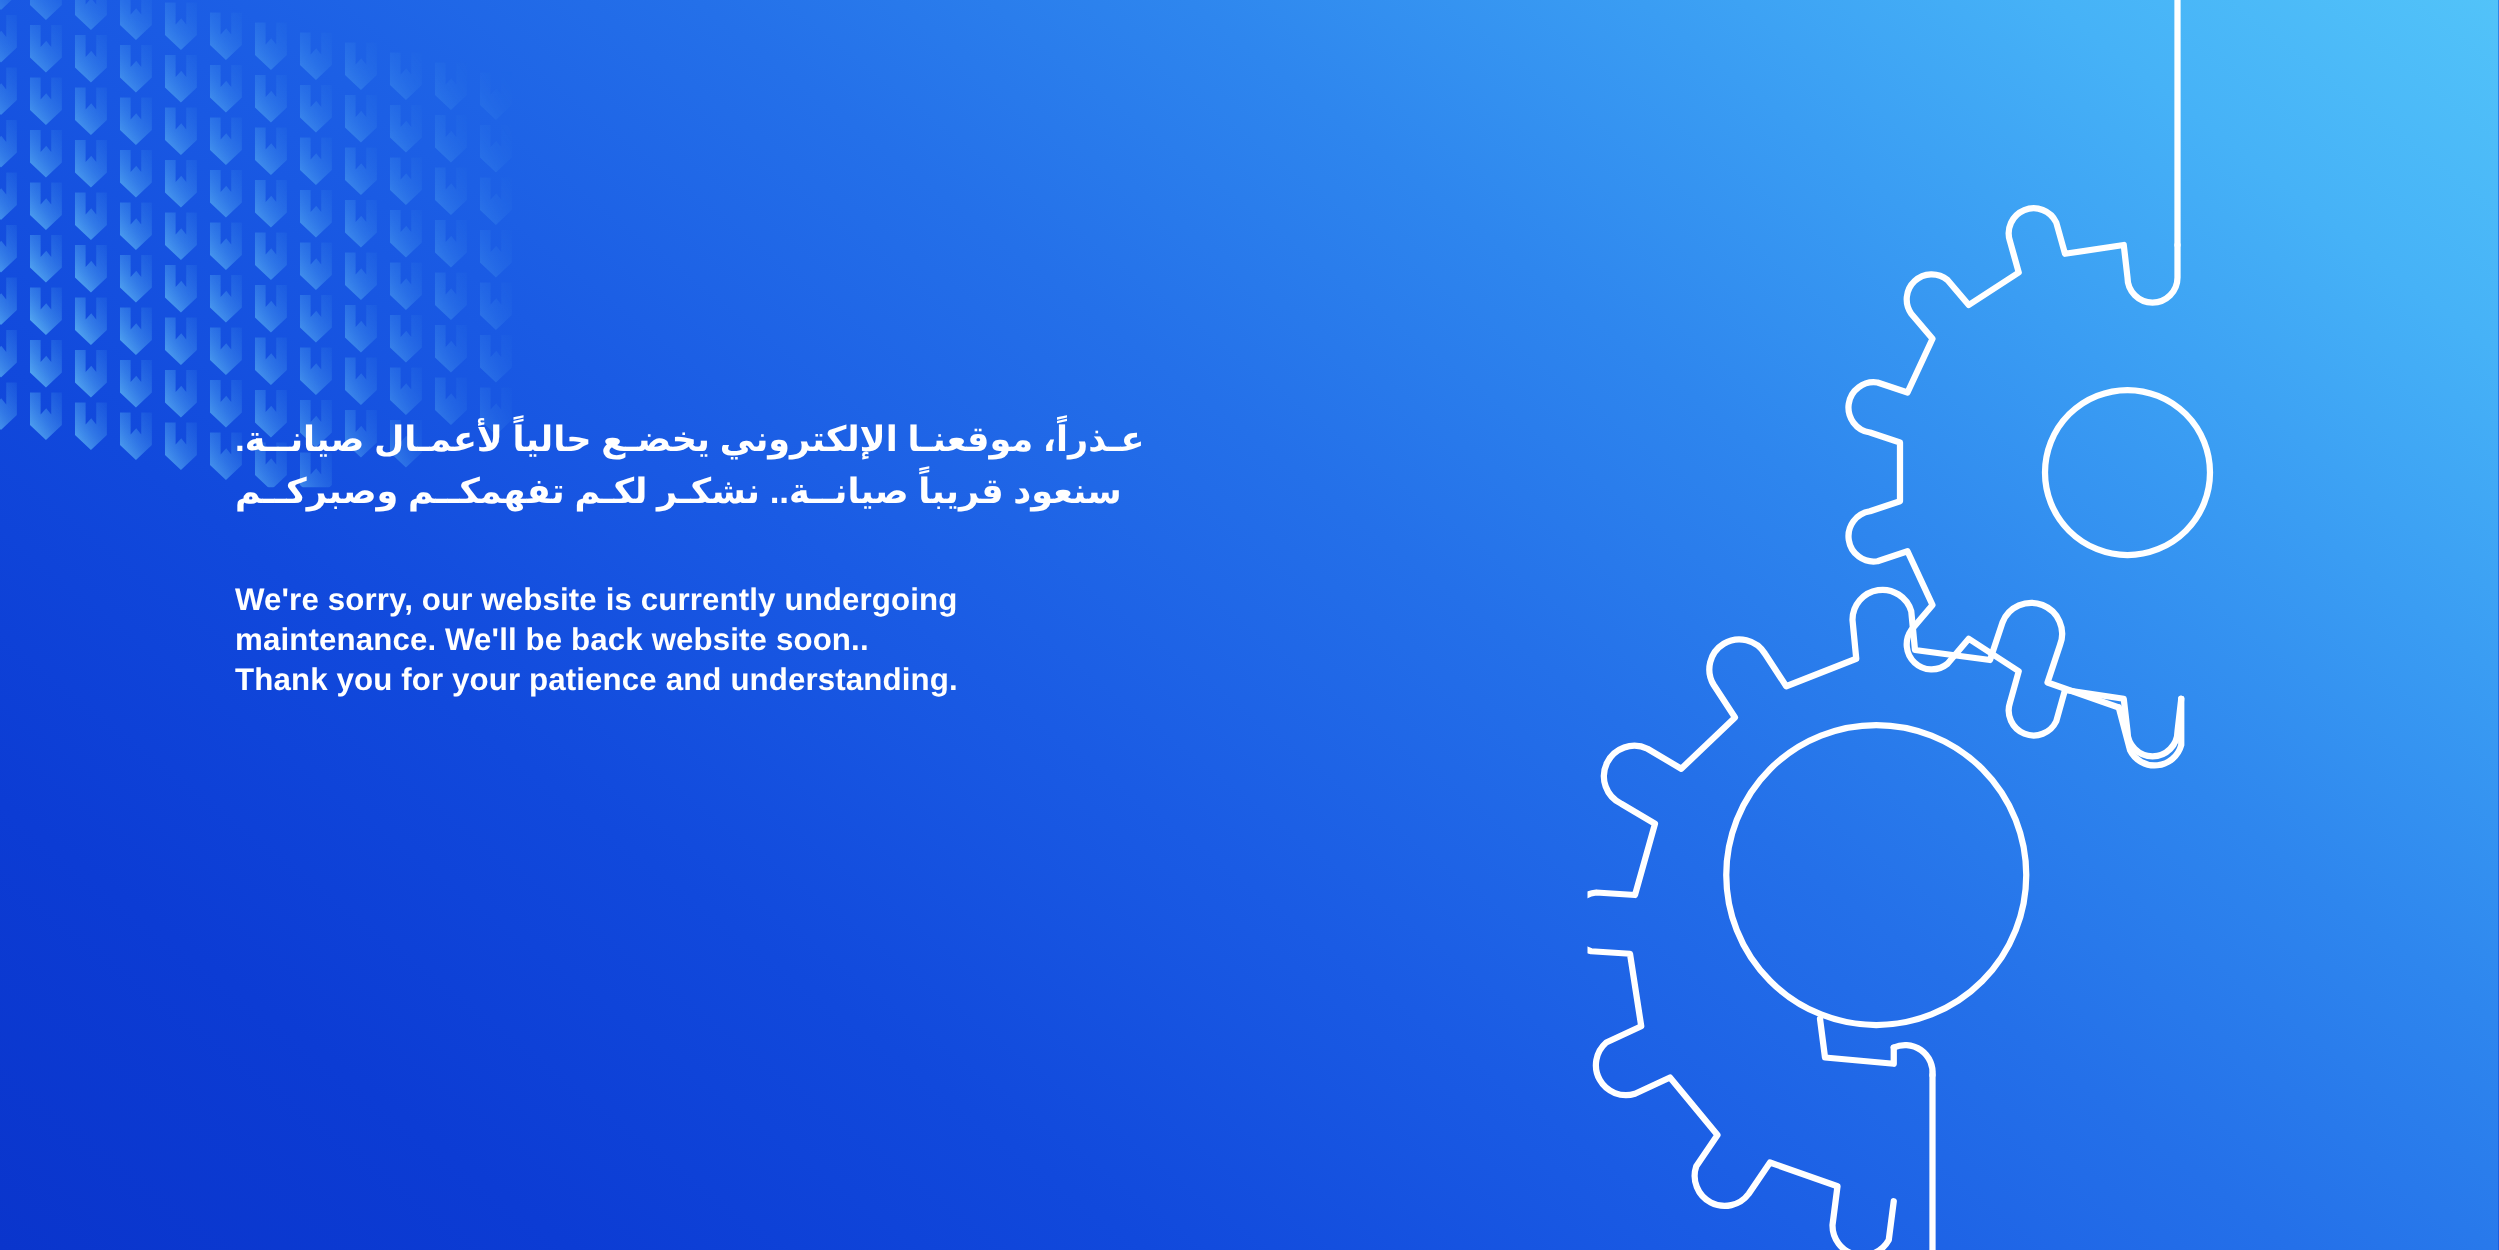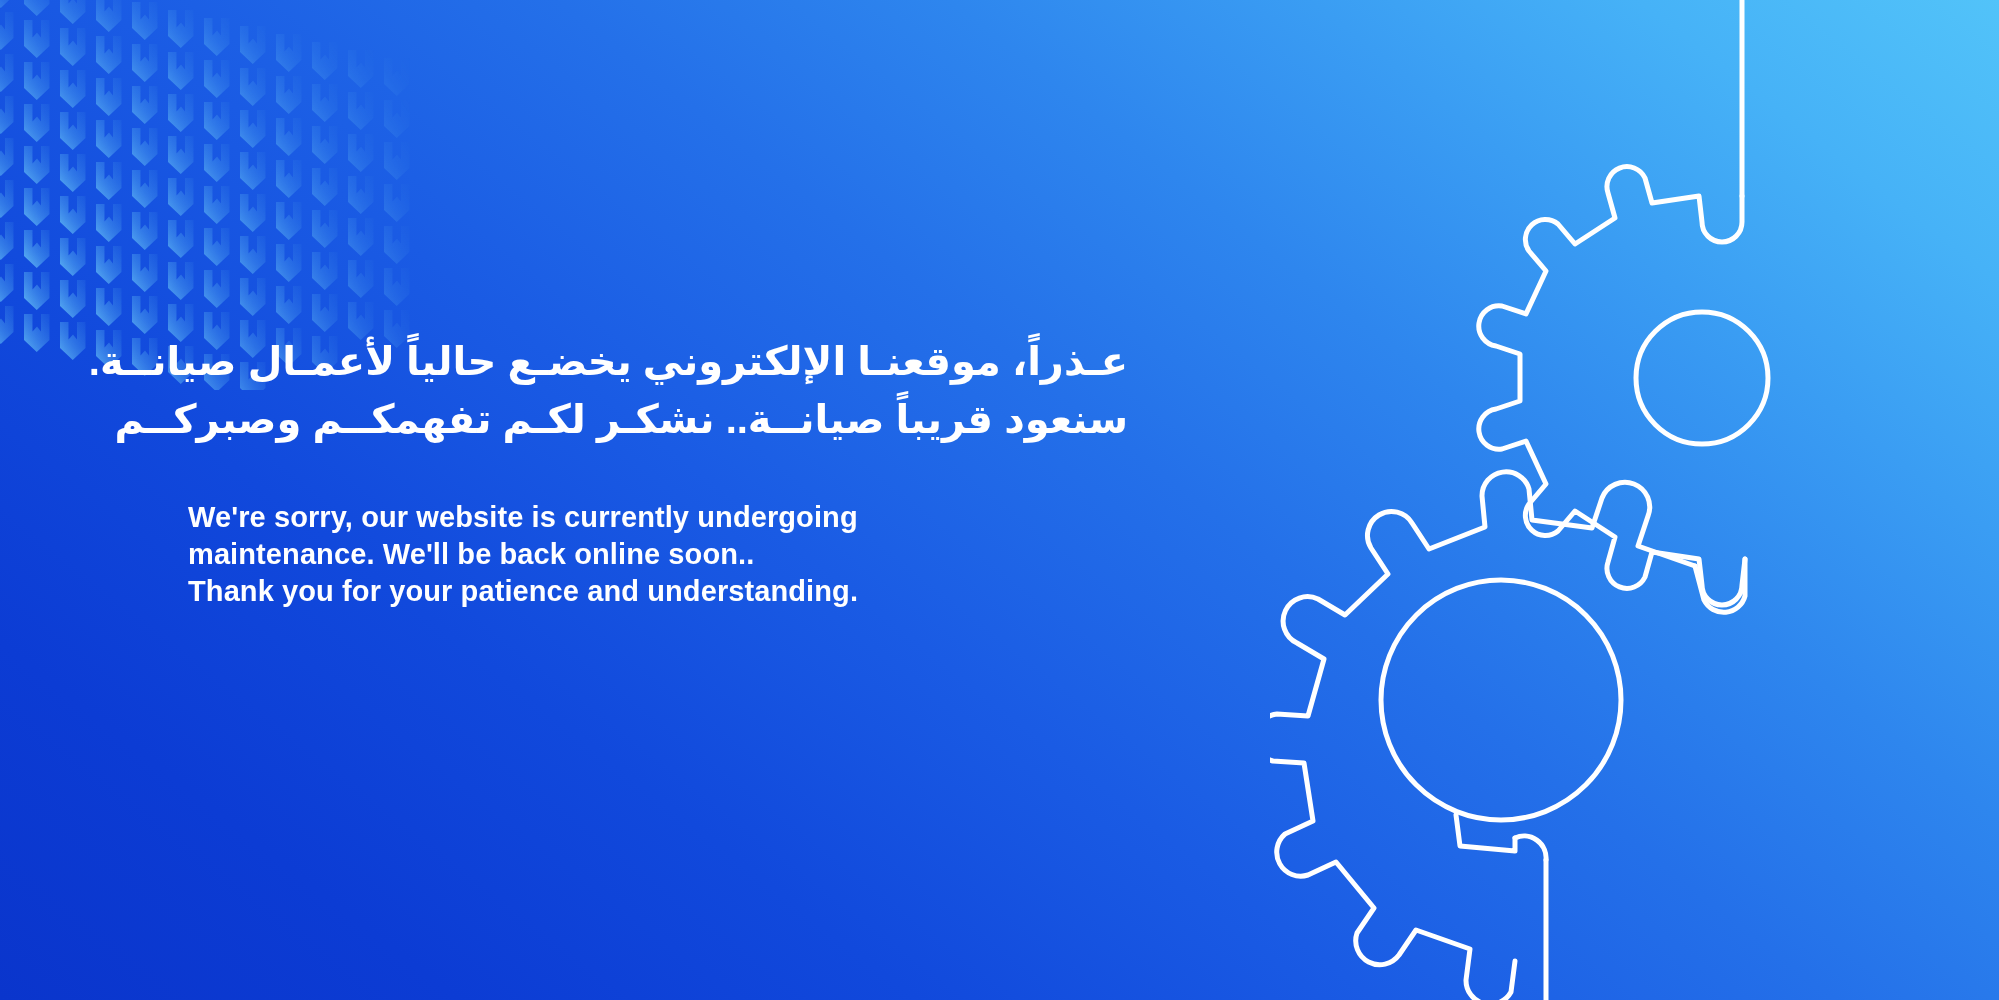--- a/index.html
+++ b/index.html
@@ -51,37 +51,37 @@
   
   #message-block {
     position: absolute;
     left: 188px;
     top: 332px;
     width: 940px;
   }
 
   .arabic-group {
     direction: rtl;
-    text-align: center;
+    text-align: left;
     color: #ffffff;
-    font-size: 40px;
+    font-size: 28px;
     font-weight: 700;
     line-height: 1.46;
     letter-spacing: 0px;
     white-space: nowrap;
   }
 
   .arabic-line { display: block; }
 
   .english-group {
     margin-top: 50px;
     direction: ltr;
     text-align: left;
     color: #ffffff;
-    font-size: 29px;
+    font-size: 25px;
     font-weight: 700;
     line-height: 1.28;
     letter-spacing: 0.1px;
     white-space: nowrap;
   }
 
   .english-line { display: block; }
 </style>
 </head>
 <body>
@@ -331,19 +331,19 @@
 
   <div id="message-block">
 
     <div class="arabic-group">
       <span class="arabic-line">عـذراً، موقعنـا الإلكتروني يخضـع حالياً لأعمـال صيانــة.</span>
       <span class="arabic-line">سنعود قريباً صيانــة.. نشكـر لكـم تفهمكــم وصبركــم</span>
     </div>
 
     <div class="english-group">
       <span class="english-line">We're sorry, our website is currently undergoing</span>
-      <span class="english-line">maintenance. We'll be back online soon..</span>
+      <span class="english-line">maintenance. We'll be back website soon..</span>
       <span class="english-line">Thank you for your patience and understanding.</span>
     </div>
 
   </div>
 
 </div>
 
 </body></html>

